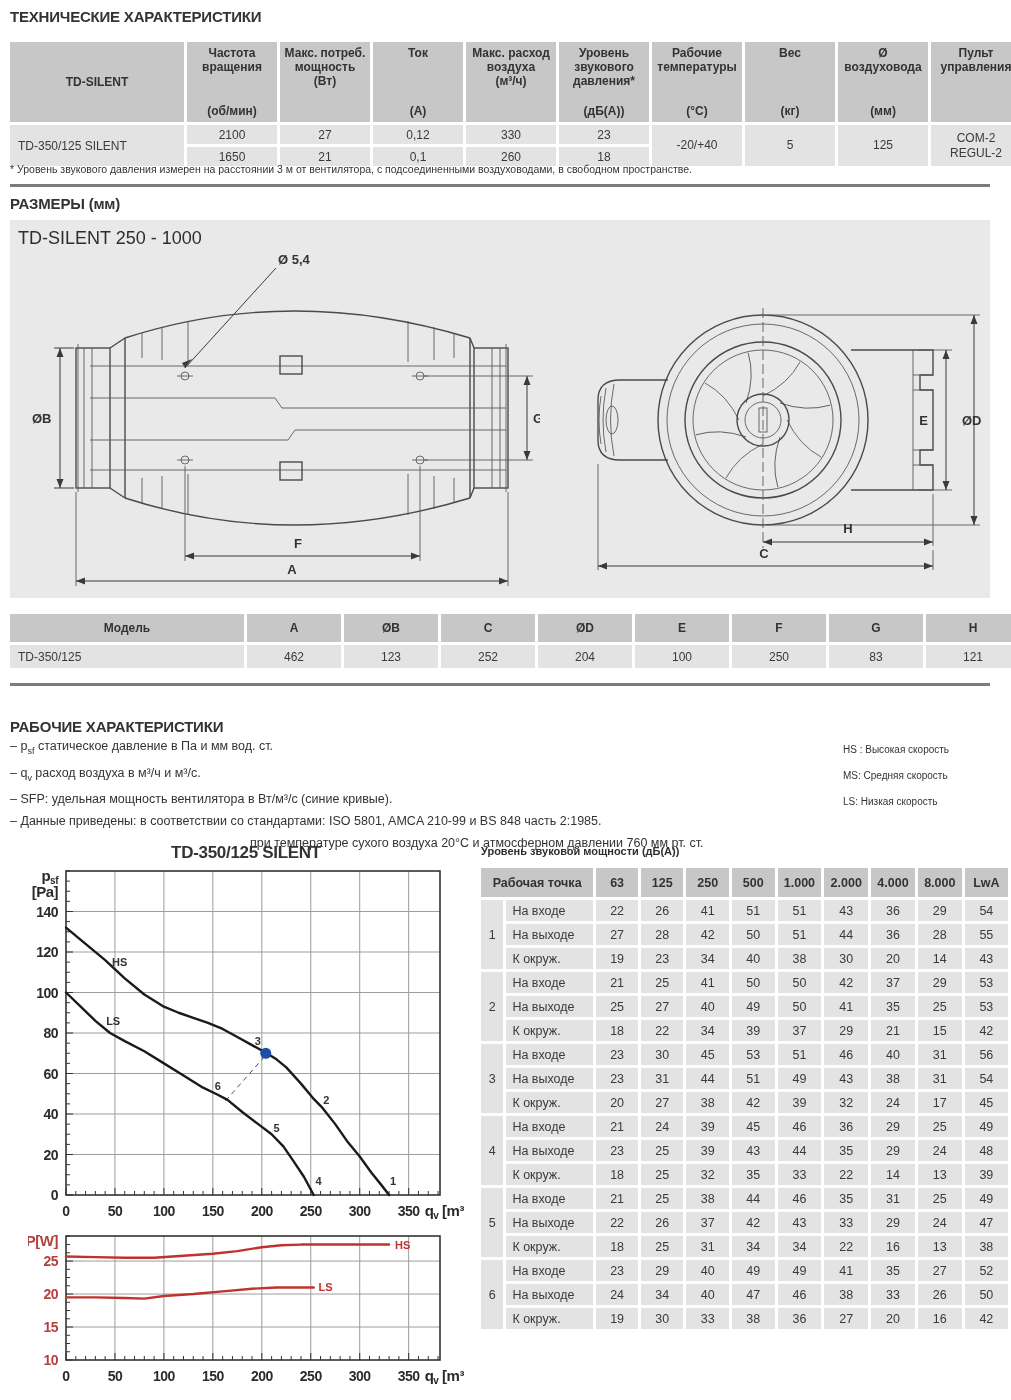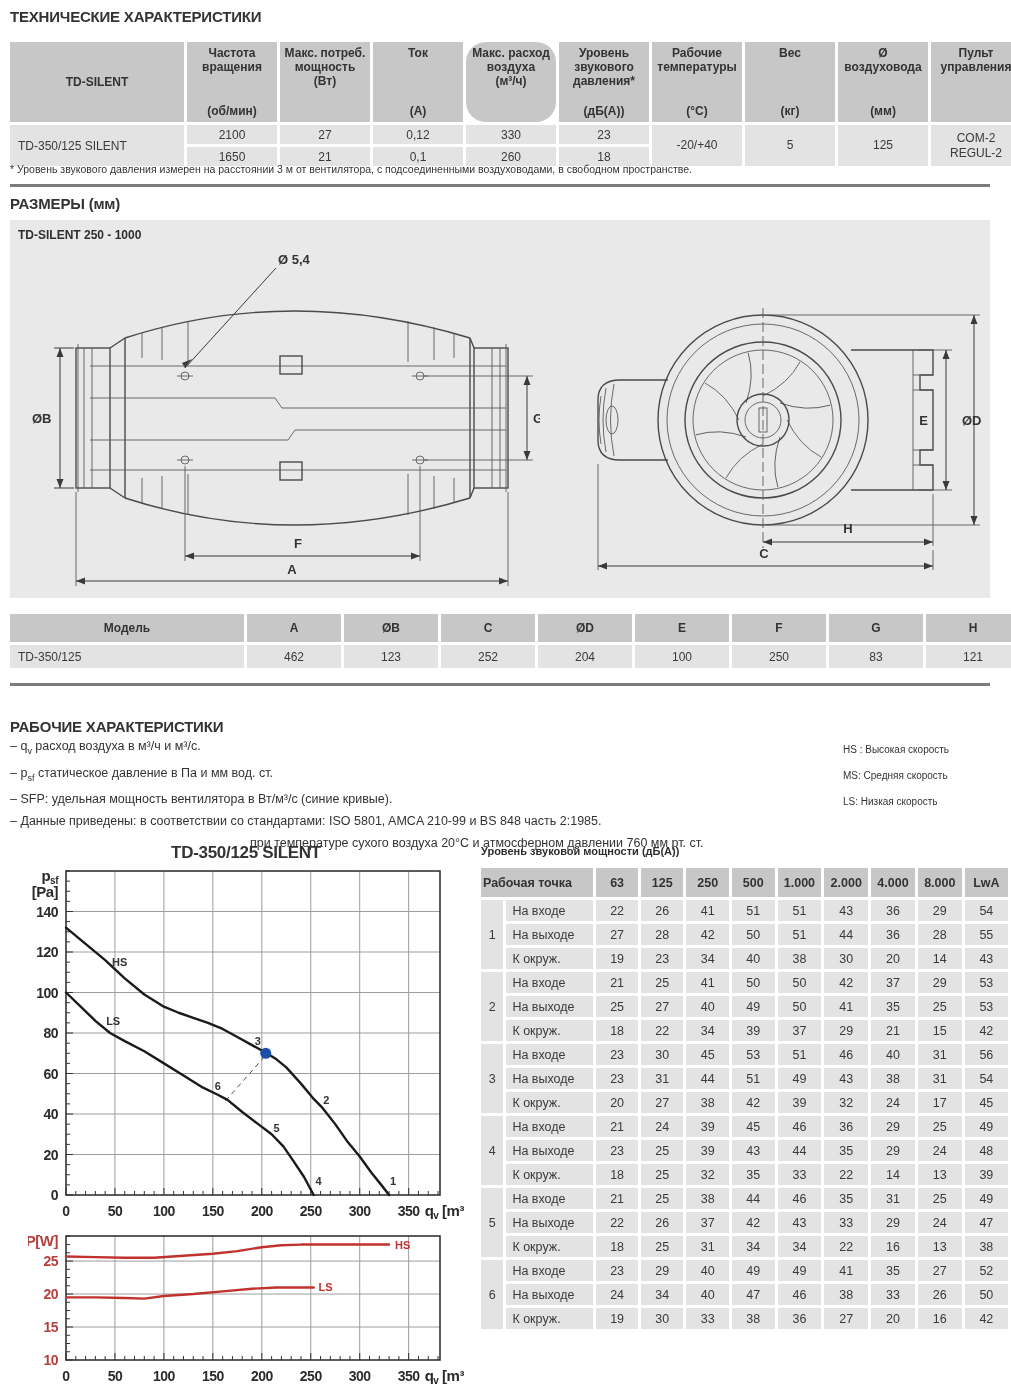--- a/index.html
+++ b/index.html
@@ -19,21 +19,21 @@
   #tech-table .hwrap{display:flex;flex-direction:column;justify-content:space-between;
                      height:100%;}
   #tech-table .hl{line-height:14px;}
   #tech-table .hu{line-height:13px;}
   #tech-table td.model{text-align:left;padding-left:8px;}
   #tech-table td{height:19px;}
   #tech-table td.merged{white-space:pre-line;line-height:15px;}
   .footnote{position:absolute;left:10px;top:163px;font-size:10.5px;color:#333;}
   
   .gray-panel{position:absolute;left:10px;top:220px;width:980px;height:378px;background:#e9e9e9;}
-  .panel-label{position:absolute;left:8px;top:8px;font-size:12px;font-weight:bold;color:#2e2e2e;}
+  .panel-label{position:absolute;left:8px;top:8px;font-size:18px;font-weight:normal;color:#2e2e2e;}
   .draw{stroke:#4a4a4a;fill:none;stroke-width:1.4;}
   .draw-thin{stroke:#5a5a5a;fill:none;stroke-width:0.9;}
   .dim{stroke:#3a3a3a;fill:none;stroke-width:1;}
   .dimlabel{font:bold 13px "Liberation Sans",sans-serif;fill:#333;}
   #dim-table{position:absolute;left:7px;top:611px;width:983px;}
   #dim-table th{height:24px;}
   #dim-table td{height:23px;}
   #dim-table td.model{text-align:left;padding-left:8px;margin-left:36px;}
   
   .notes{position:absolute;left:10px;top:735px;font-size:12.5px;color:#333;line-height:22px;}
@@ -45,21 +45,21 @@
   .chart-title{width:436px;text-align:center;font-size:17px;font-weight:bold;color:#333;
                height:22px;letter-spacing:-0.3px;}
   svg text.tick{font:bold 14px "Liberation Sans",sans-serif;letter-spacing:-0.5px;}
   svg text.axlbl{font:bold 15px "Liberation Sans",sans-serif;letter-spacing:-0.5px;}
   svg text.ptlbl{font:bold 11px "Liberation Sans",sans-serif;}
   svg text.crvlbl{font:bold 11px "Liberation Sans",sans-serif;}
   
   .sound-title{position:absolute;left:481px;top:845px;font-size:11px;font-weight:bold;color:#2e2e2e;}
   #sound-table{position:absolute;left:478px;top:865px;}
   #sound-table th{height:25px;font-size:12.5px;}
-  #sound-table th.rt{text-align:left;}
+  #sound-table th.rt{text-align:center;}
   #sound-table td{height:21px;font-size:12.5px;}
   #sound-table td.lbl{text-align:left;padding-left:6px;}
 </style>
 </head>
 <body>
 
 <div class="page">
 
   <div class="sec-title" style="top:8px">ТЕХНИЧЕСКИЕ ХАРАКТЕРИСТИКИ</div>
   <table class="spec" id="tech-table">
@@ -86,21 +86,21 @@
             </div>
           </th>
           <th class="hcell" style="width: 86px;">
             <div class="hwrap">
               <div class="hl">
                 <div>Ток</div>
               </div>
               <div class="hu">(А)</div>
             </div>
           </th>
-          <th class="hcell" style="width: 86px; border-radius: 20px;">
+          <th class="hcell" style="width: 86px;">
             <div class="hwrap">
               <div class="hl">
                 <div>Макс. расход</div>
                 <div>воздуха</div>
                 <div>(м³/ч)</div>
               </div>
               <div class="hu">&nbsp;</div>
             </div>
           </th>
           <th class="hcell" style="width: 86px;">
@@ -328,22 +328,22 @@
           <td>250</td>
           <td>83</td>
           <td>121</td>
         </tr>
       </tbody>
   </table>
   <div class="rule" style="top:683px"></div>
 
   <div class="sec-title" style="top:718px">РАБОЧИЕ ХАРАКТЕРИСТИКИ</div>
   <div class="notes" id="notes">
+      <div><span>– p</span><sub>sf</sub><span>  статическое давление в Па и мм вод. ст.</span></div>
       <div><span>– q</span><sub>v</sub><span> расход воздуха в м³/ч и м³/с.</span></div>
-      <div><span>– p</span><sub>sf</sub><span>  статическое давление в Па и мм вод. ст.</span></div>
       <div><span>– SFP: удельная мощность вентилятора в Вт/м³/с (синие кривые).</span></div>
       <div><span>– Данные приведены: в соответствии со стандартами: ISO 5801, AMCA 210-99 и BS 848 часть 2:1985.</span></div>
       <div class="indent"><span>при температуре сухого воздуха 20°С и атмосферном давлении 760 мм рт. ст.</span></div>
     </div>
   <div class="legend" id="legend">
       <div>HS : Высокая скорость</div>
       <div>MS: Средняя скорость</div>
       <div>LS: Низкая скорость</div>
     </div>
 

